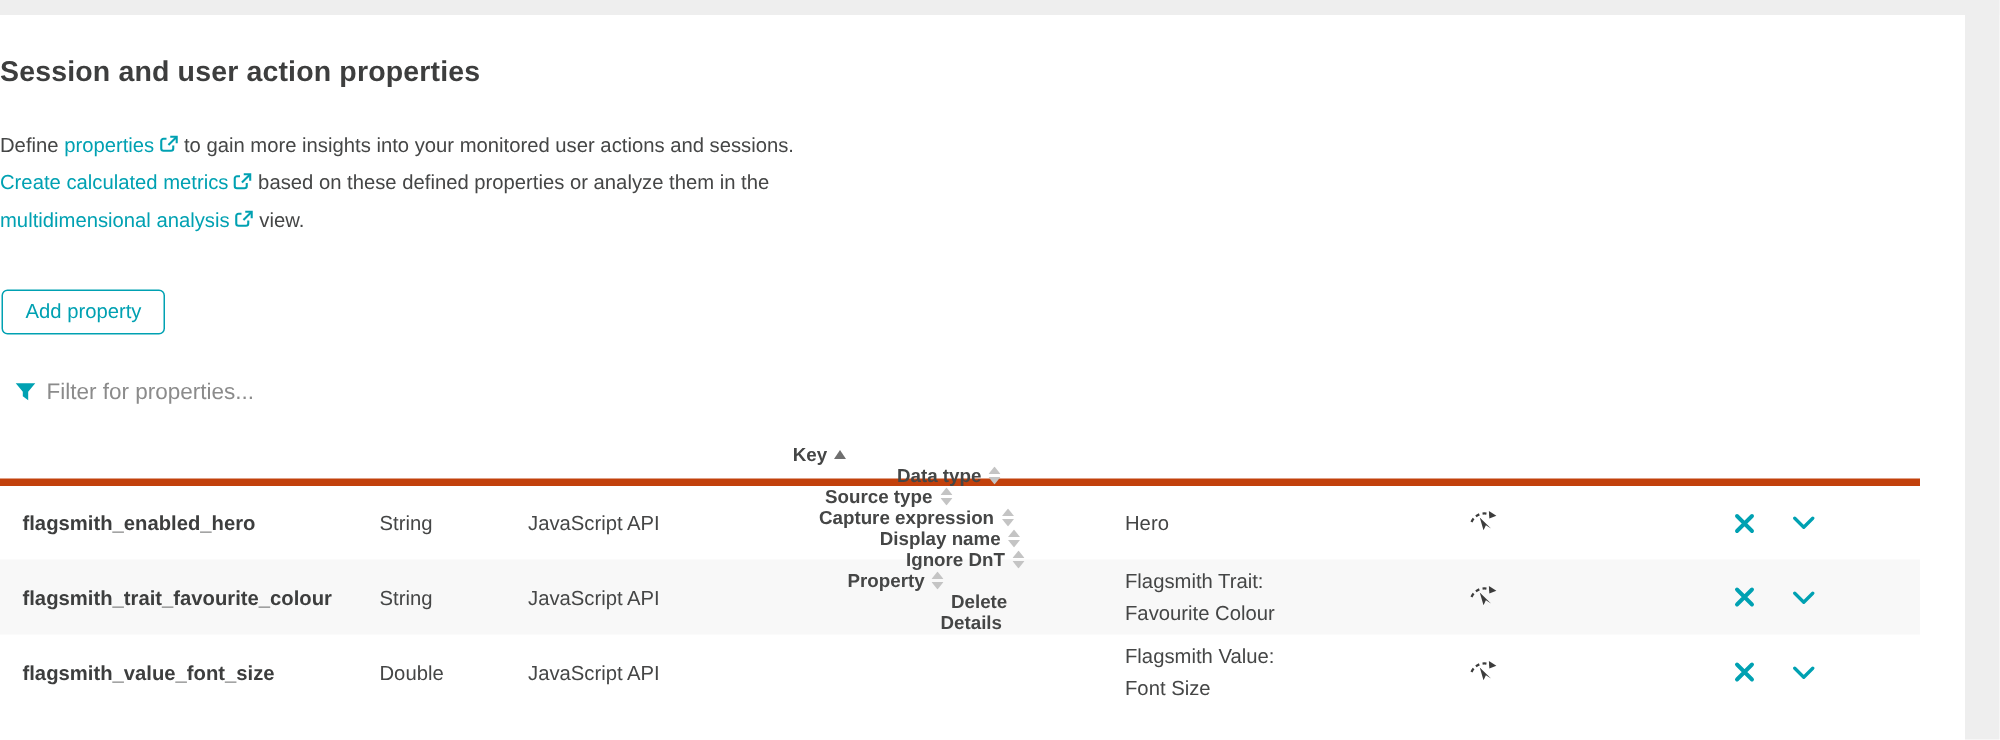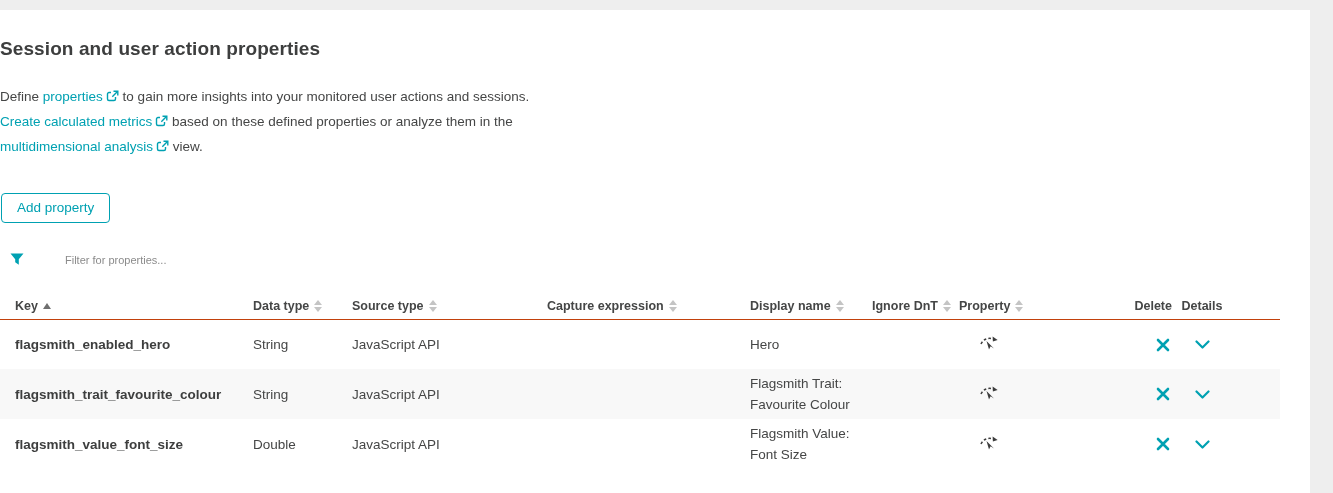--- a/index.html
+++ b/index.html
@@ -13,27 +13,27 @@
 
   .intro { margin-top:25px; font-size:13.5px; line-height:23px; color:#454646; max-width:640px; }
   .link { color:#00a1b2; text-decoration:none; cursor:pointer;margin-top:24px; }
   .ext-icon { vertical-align:-2px; margin-left:3px; }
 
   .add-btn { display:inline-block; margin-top:33px; margin-left:1px; background:#ffffff;
     border:1px solid #00a1b2; border-radius:4px; color:#00a1b2; font-size:13.5px;
     padding:6px 15px 7px 15px; cursor:pointer; font-family:"Liberation Sans", sans-serif; }
 
   .filter-bar { margin-top:30px; margin-left:10px; display:flex; align-items:center; gap:7px; }
-  .filter-input { border:none; outline:none; font-size:11px; color:#454646; width:320px;
-    background:transparent; font-family:"Liberation Sans", sans-serif;margin-left:34px; }
+  .filter-input { border:none; outline:none; font-size:15px; color:#454646; width:320px;
+    background:transparent; font-family:"Liberation Sans", sans-serif; }
   .filter-input::placeholder { color:#8b8b8b; opacity:1; }
 
   .table { margin-top:26px; width:1280px; }
   .t-row { display:flex; align-items:center; padding-left:15px; }
-  .t-head { height:28px; border-bottom:1px solid #c2410c; }
+  .t-head { height:28px; border-bottom:5px solid #c2410c;flex-direction:column; }
   .t-body-row { min-height:49px; }
   .t-body-row.striped { background:#f8f8f8; }
 
   .col-key{width:238px} .col-datatype{width:99px} .col-sourcetype{width:195px}
   .col-capture{width:203px} .col-display{width:122px} .col-dnt{width:87px}
   .col-property{width:165px} .col-delete{width:48px; display:flex; justify-content:flex-end;}
   .col-details{width:60px; display:flex; justify-content:center;}
 
   .h-cell { font-size:12.5px; font-weight:bold; color:#454646; display:flex; align-items:center; gap:5px; }
   .h-cell .sort { display:inline-flex; }

